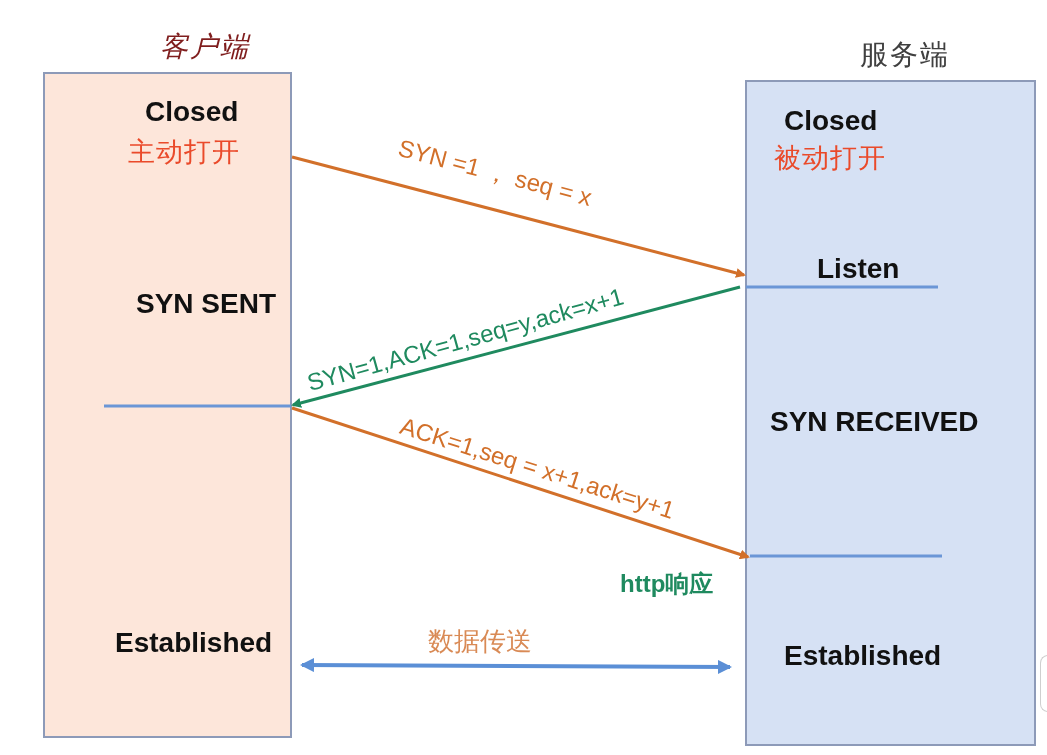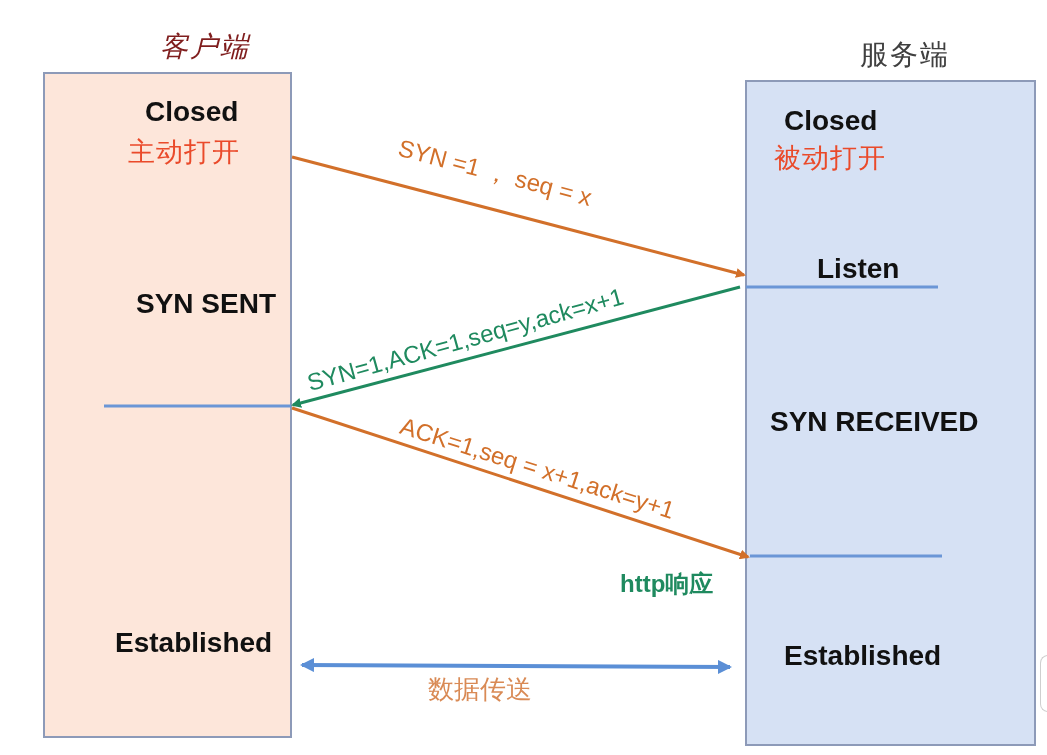--- a/index.html
+++ b/index.html
@@ -61,15 +61,15 @@
 
   <line x1="292" y1="408" x2="748" y2="557" stroke="#d2702a" stroke-width="3" marker-end="url(#ah-orange)"></line>
 
   <line x1="302" y1="665" x2="730" y2="667" stroke="#5b8fd6" stroke-width="4" marker-start="url(#ah-blue-start)" marker-end="url(#ah-blue-end)"></line>
 </svg>
 
 <div class="abs msg" style="left:403px; top:132px; color:#d2702a; transform:rotate(14.8deg);">SYN =1 ，  seq = x</div>
 <div class="abs msg" style="left:304px; top:370px; color:#1f8a5f; transform:rotate(-15.5deg);">SYN=1,ACK=1,seq=y,ack=x+1</div>
 <div class="abs msg" style="left:405px; top:412px; color:#d2702a; transform:rotate(17.5deg);">ACK=1,seq = x+1,ack=y+1</div>
 <div class="abs" style="left:588px; top:568px; font-size:24px; font-weight:bold; color:#1f8a5f; font-family:'Liberation Sans', sans-serif;margin-left:32px;">http响应</div>
-<div class="abs" style="left:428px; top:624px; font-size:26px; color:#d98a55;margin-top:48px;">数据传送</div>
+<div class="abs" style="left:428px; top:624px; font-size:26px; color:#d98a55;">数据传送</div>
 
 <div class="side-right-edge"></div>
 
 </body></html>

